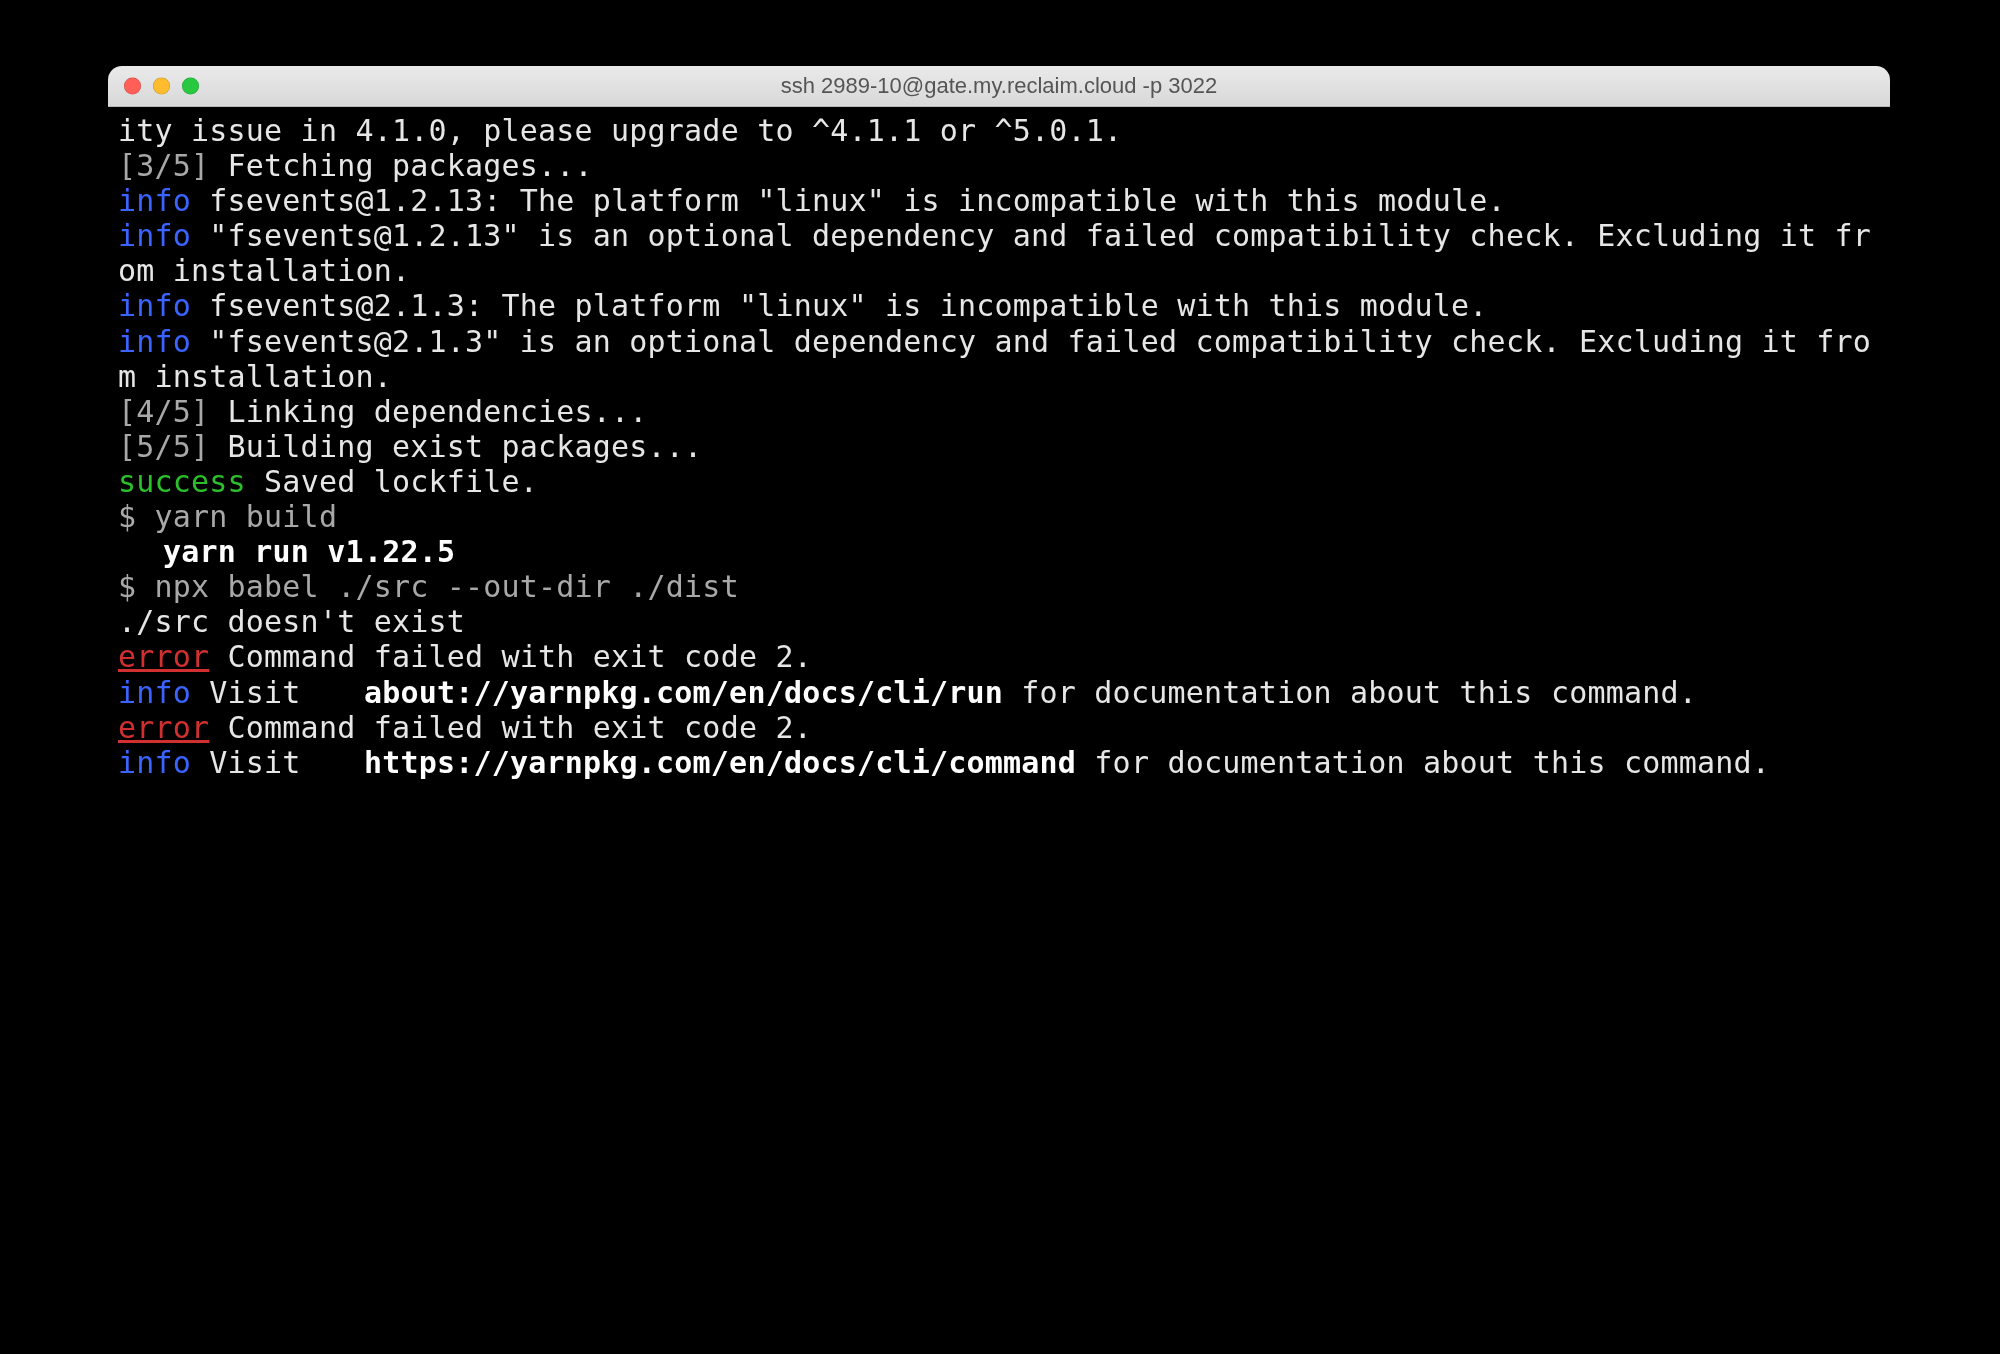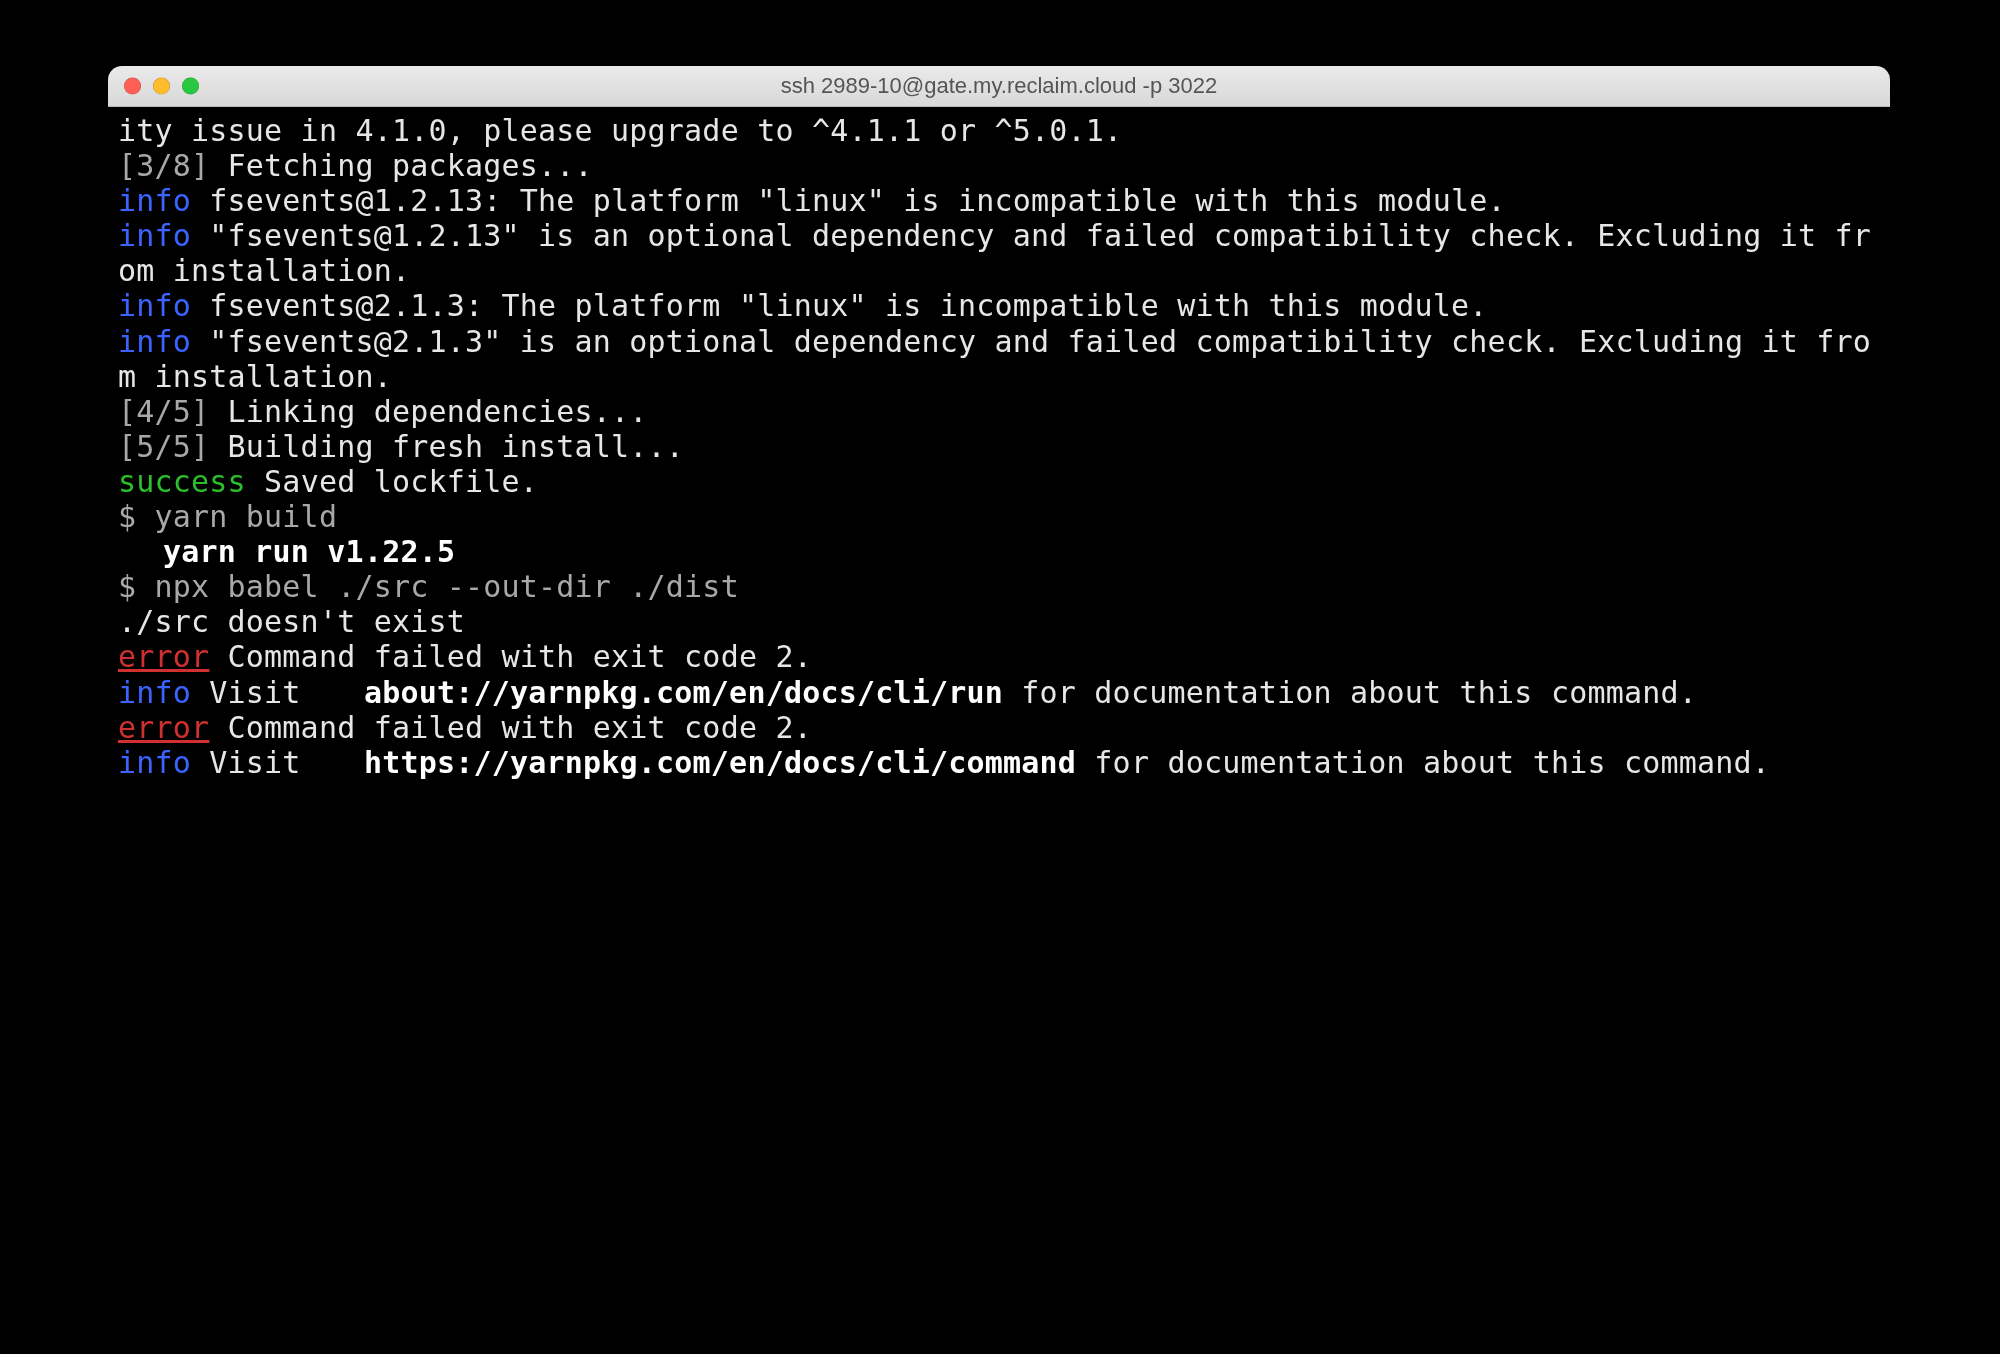--- a/index.html
+++ b/index.html
@@ -89,27 +89,27 @@
     <div class="titlebar">
       <div class="traffic-lights">
         <div class="tl close"></div>
         <div class="tl min"></div>
         <div class="tl zoom"></div>
       </div>
       <div class="title">ssh 2989-10@gate.my.reclaim.cloud -p 3022</div>
     </div>
     <div class="terminal-body">
       <div class="term" id="term"><span>ity issue in 4.1.0, please upgrade to ^4.1.1 or ^5.0.1.</span>
-<span class="dim">[3/8]</span><span> Fetching packages...</span>
+<span class="dim">[3/5]</span><span> Fetching packages...</span>
 <span class="info">info</span><span> fsevents@1.2.13: The platform "linux" is incompatible with this module.</span>
 <span class="info">info</span><span> "fsevents@1.2.13" is an optional dependency and failed compatibility check. Excluding it from installation.</span>
 <span class="info">info</span><span> fsevents@2.1.3: The platform "linux" is incompatible with this module.</span>
 <span class="info">info</span><span> "fsevents@2.1.3" is an optional dependency and failed compatibility check. Excluding it from installation.</span>
 <span class="dim">[4/5]</span><span> Linking dependencies...</span>
-<span class="dim">[5/5]</span><span> Building fresh install...</span>
+<span class="dim">[5/5]</span><span> Building exist packages...</span>
 <span class="ok">success</span><span> Saved lockfile.</span>
 <span class="dim">$ yarn build</span>
 <span class="bold">yarn run v1.22.5</span>
 <span class="dim">$ npx babel ./src --out-dir ./dist</span>
 <span>./src doesn't exist</span>
 <span class="err">error</span><span> Command failed with exit code 2.</span>
 <span class="info">info</span><span> Visit </span><span class="bold">about://yarnpkg.com/en/docs/cli/run</span><span> for documentation about this command.</span>
 <span class="err">error</span><span> Command failed with exit code 2.</span>
 <span class="info">info</span><span> Visit </span><span class="bold">https://yarnpkg.com/en/docs/cli/command</span><span> for documentation about this command.</span>
 </div>

